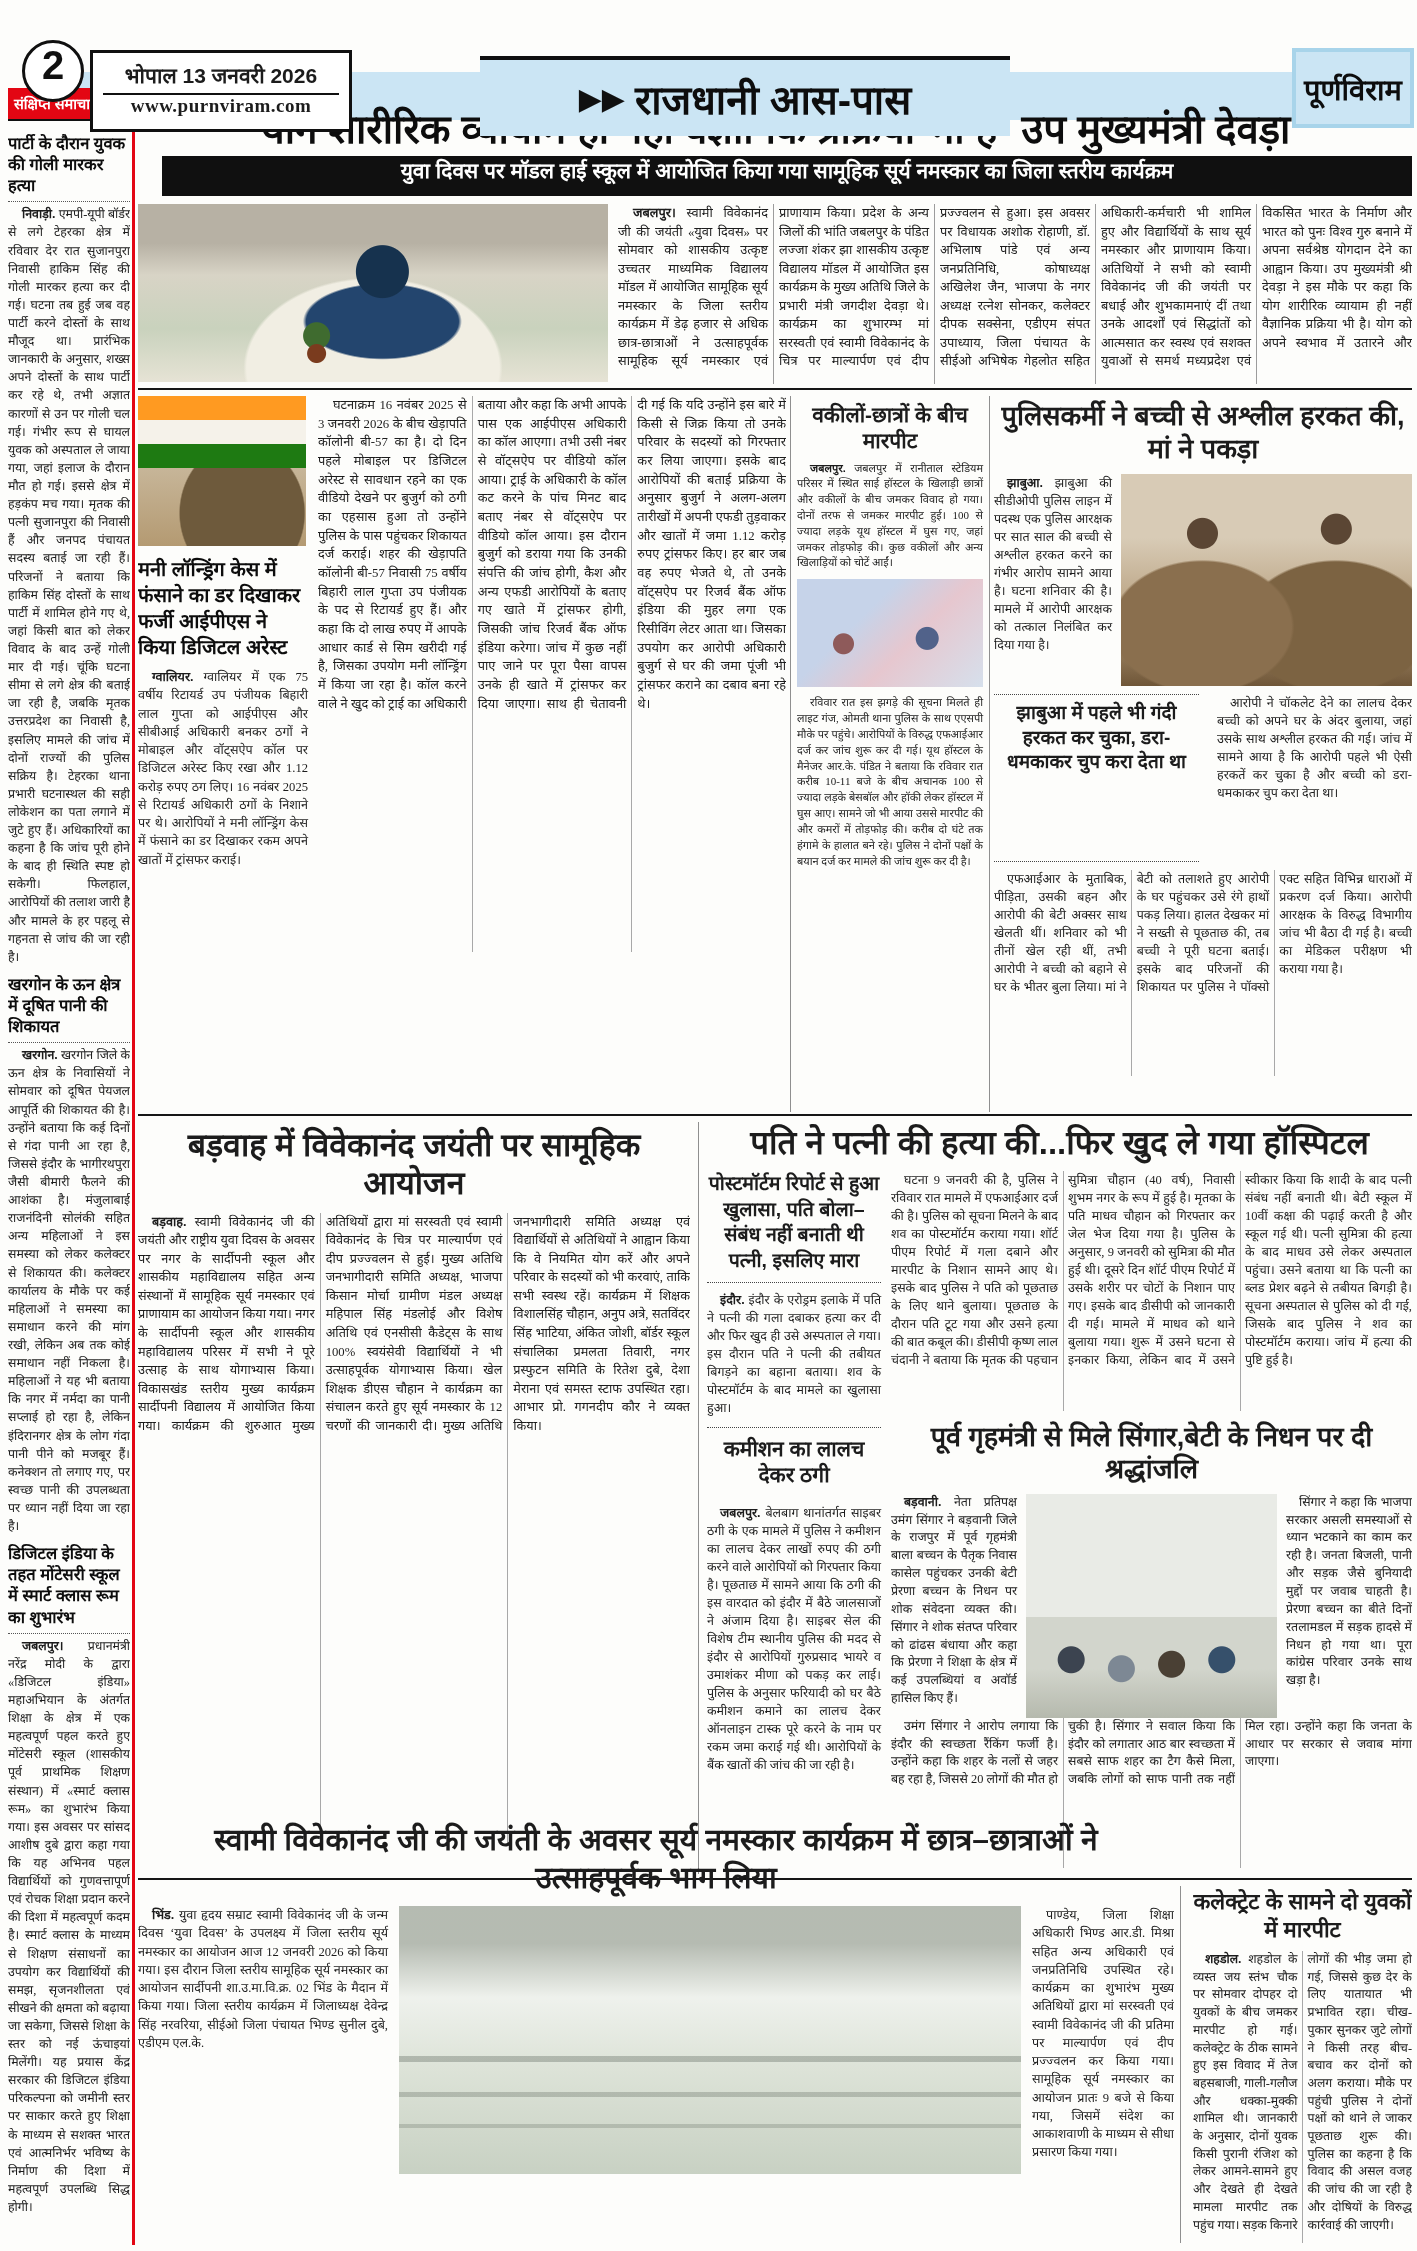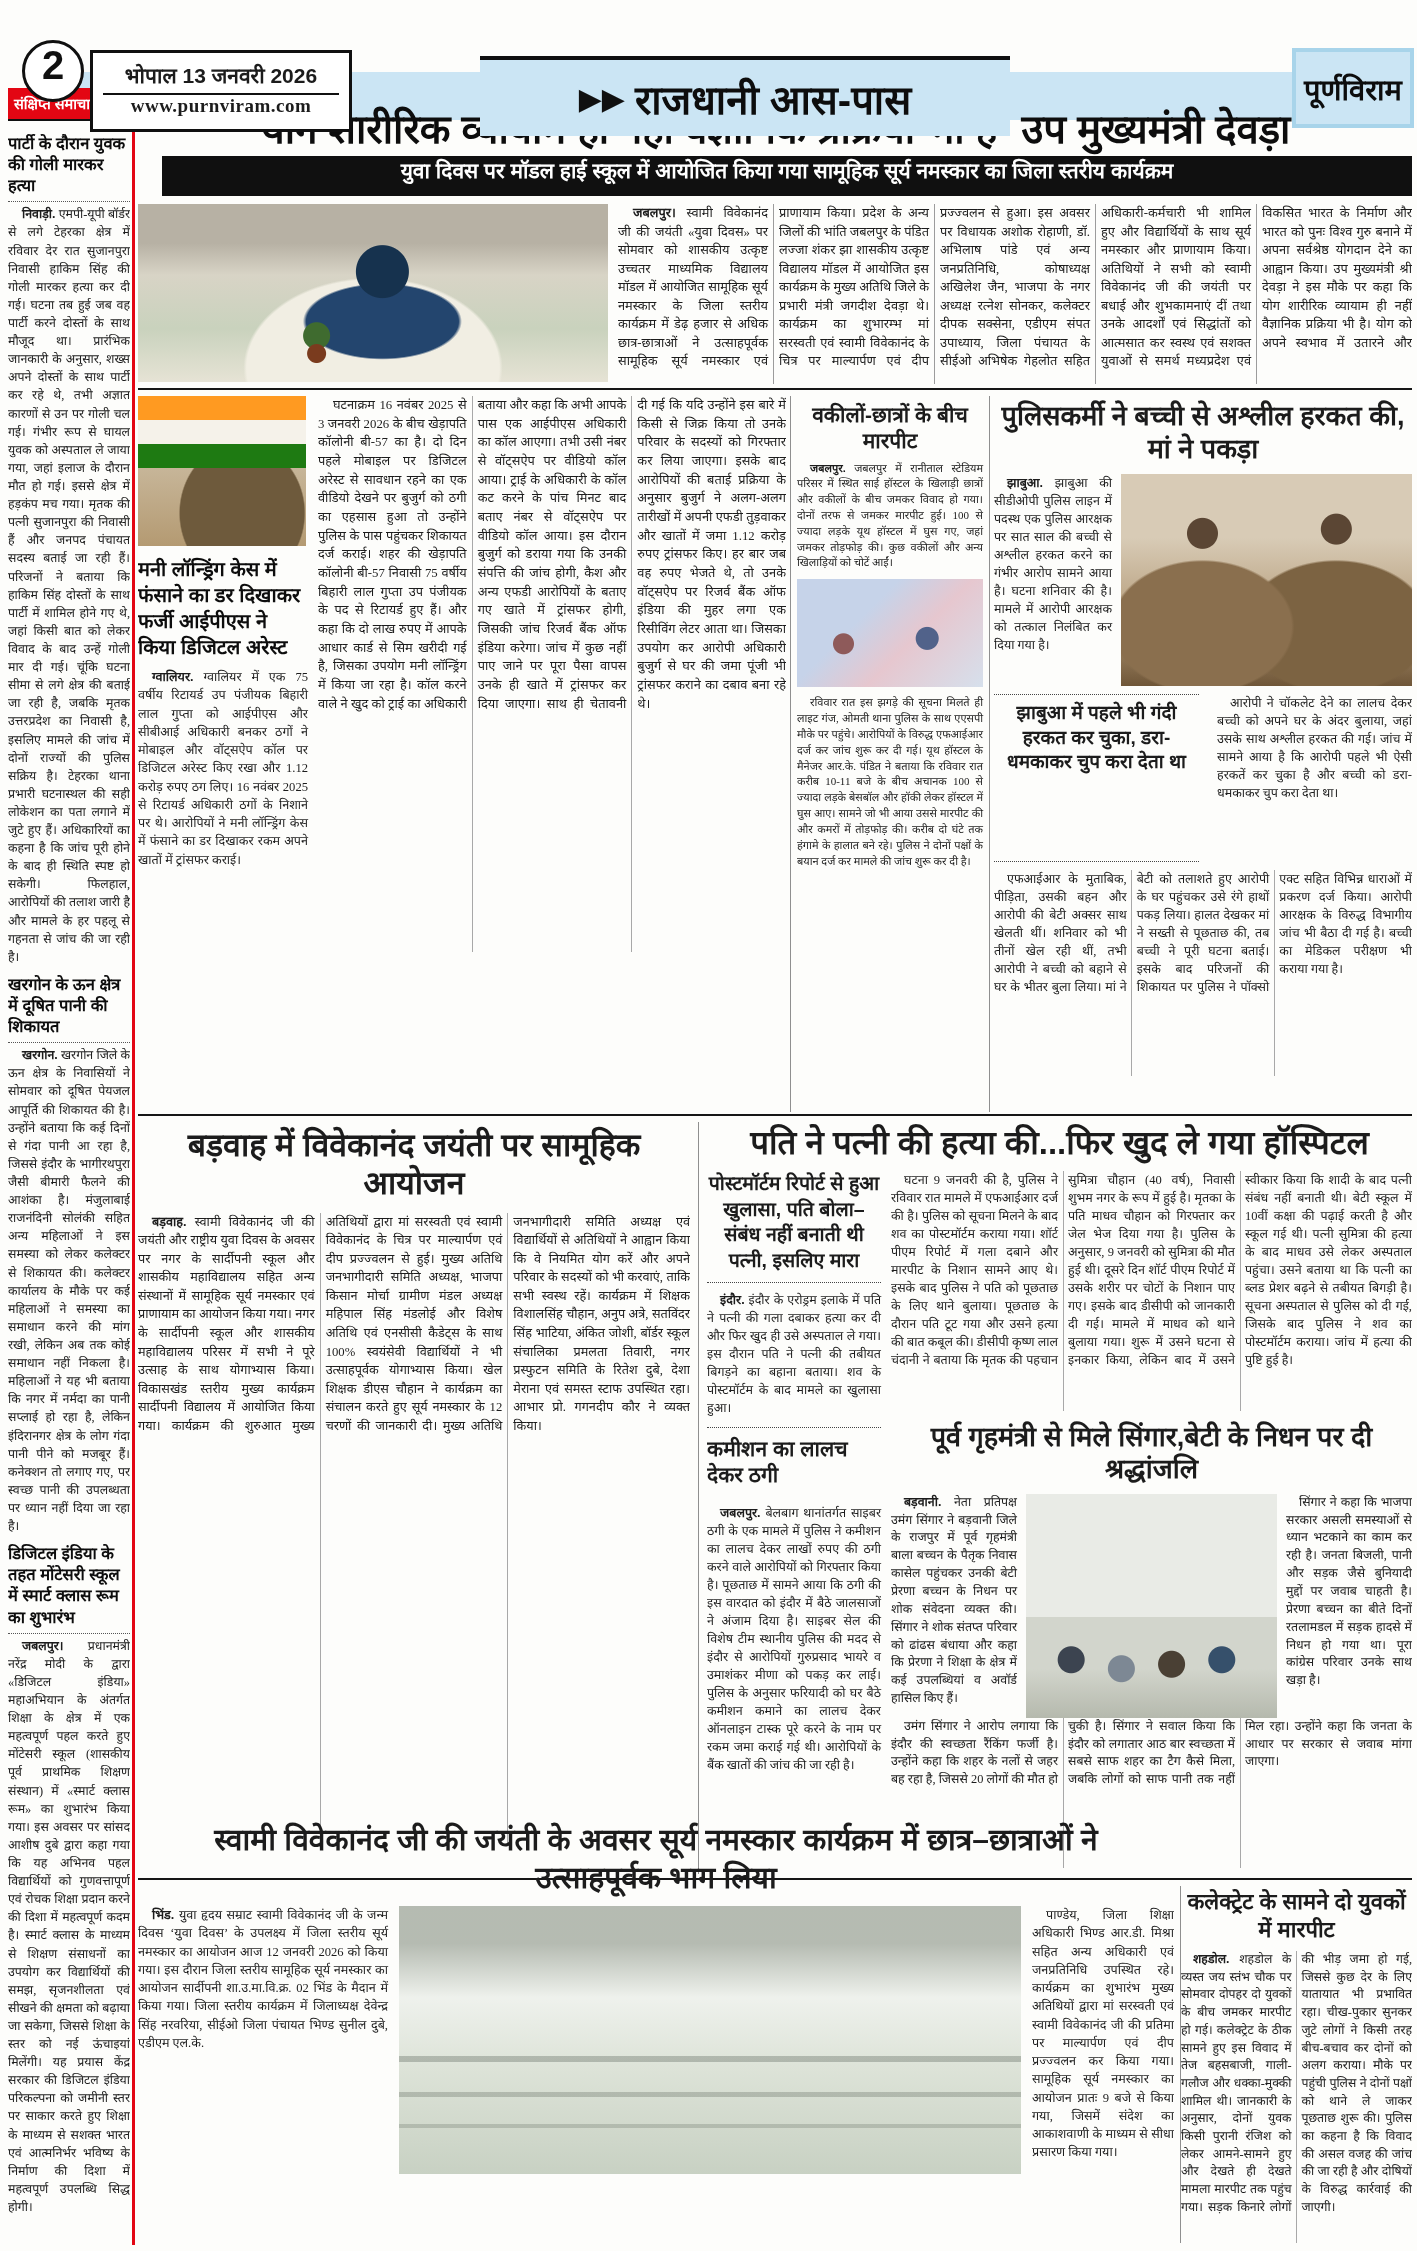--- a/index.html
+++ b/index.html
@@ -113,21 +113,21 @@
                    font-size:12.7px;line-height:1.46;text-align:justify;overflow:hidden}
   .badwah .bw-cols p{text-indent:14px}
 
   .murder{left:698px;top:1122px;width:714px;height:752px;border-left:1.5px solid #8f8f8f;padding-left:8px}
   .murder h2{font:700 33px "Liberation Sans",sans-serif;line-height:1.18;text-align:center;margin:2px 0 8px}
   .mr-row{display:flex;gap:10px;height:698px;overflow:hidden}
   .mr-rail{width:174px;flex-shrink:0}
   .mr-subhead{font:700 19.5px "Liberation Sans",sans-serif;line-height:1.32;text-align:center;
               border-bottom:1px dotted #444;padding-bottom:8px}
   .mr-rail p{font-size:12.5px;line-height:1.44;text-align:justify;text-indent:13px;margin-top:8px}
-  .commission h3{font:700 21px "Liberation Sans",sans-serif;line-height:1.25;text-align:left;
+  .commission h3{font:700 21px "Liberation Sans",sans-serif;line-height:1.25;text-align:center;
                  margin:10px 0 16px;border-top:1px dotted #444;padding-top:8px}
   .mr-main{flex:1;overflow:hidden}
   .murder-cols{column-count:3;column-gap:10px;column-rule:1px solid #a8a8a8;height:240px;
                font-size:12.5px;line-height:1.44;text-align:justify;overflow:hidden}
   .murder-cols p{text-indent:13px}
   .condolence h2{font:700 27px "Liberation Sans",sans-serif;line-height:1.2;text-align:center;margin:10px 0 8px}
   .cond-row{display:flex;gap:9px;height:224px;overflow:hidden}
   .cond-row p{width:126px;font-size:12.4px;line-height:1.44;text-align:justify;text-indent:13px}
   .ph-condolence{flex:1;height:224px;
      background:
@@ -144,21 +144,21 @@
   .bhind{left:138px;top:1819px;width:1036px;height:357px}
   .bhind h2{font:700 30px "Liberation Sans",sans-serif;line-height:1.25;text-align:center;width:94%;margin:2px auto 10px}
   .bh-row{display:flex;gap:11px;height:268px;overflow:hidden}
   .bh-row .colA{width:250px;font-size:12.6px;line-height:1.45;text-align:justify;text-indent:14px}
   .bh-row .colB{width:142px;font-size:12.6px;line-height:1.45;text-align:justify;text-indent:14px}
   .ph-surya{flex:1;height:268px;
      background:
        repeating-linear-gradient(180deg, transparent 0 150px, rgba(55,65,55,.28) 150px 156px, transparent 156px 186px, rgba(55,65,55,.24) 186px 191px, transparent 191px 218px, rgba(55,65,55,.2) 218px 222px),
        linear-gradient(180deg, rgba(96,106,90,.4) 0 14%, transparent 34%),
        linear-gradient(180deg,#eef1ec 0 35%,#dde3d8 60%,#c8d1c3)}
-  .collectorate{left:1180px;top:1886px;width:232px;height:357px;border-left:1.5px solid #8f8f8f;padding-left:0}
+  .collectorate{left:1180px;top:1886px;width:232px;height:357px;border-left:1.5px solid #8f8f8f;padding-left:12px}
   .collectorate h2{font:700 22px "Liberation Sans",sans-serif;line-height:1.25;text-align:center;margin:2px 0 8px}
   .co-cols{column-count:2;column-gap:10px;column-rule:1px solid #a8a8a8;height:296px;
            font-size:12.3px;line-height:1.44;text-align:justify;overflow:hidden}
   .co-cols p{text-indent:12px}
 </style>
 </head>
 <body>
 
 <div class="page">
 

